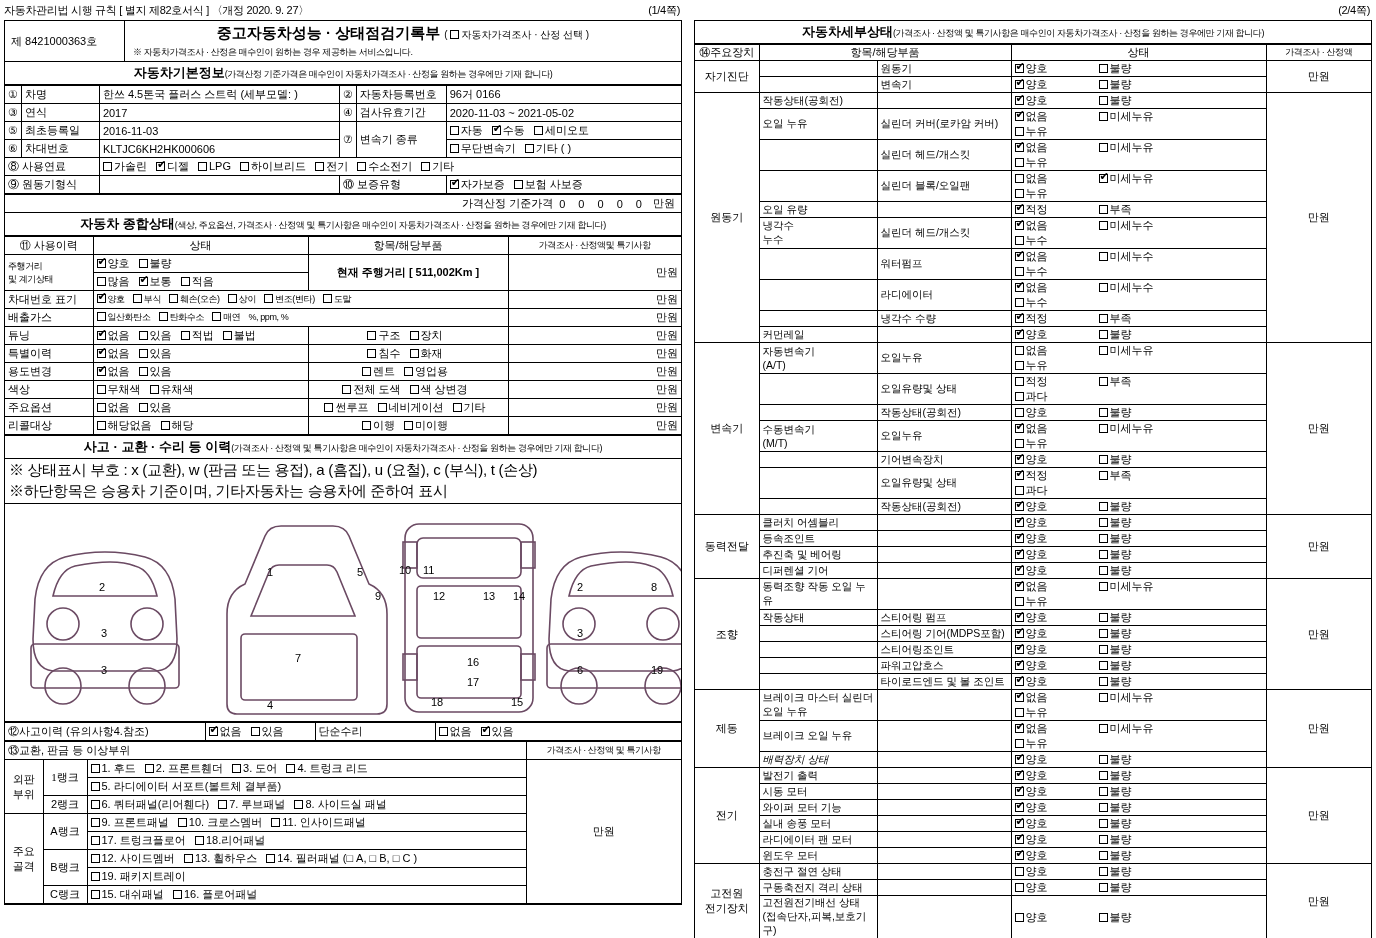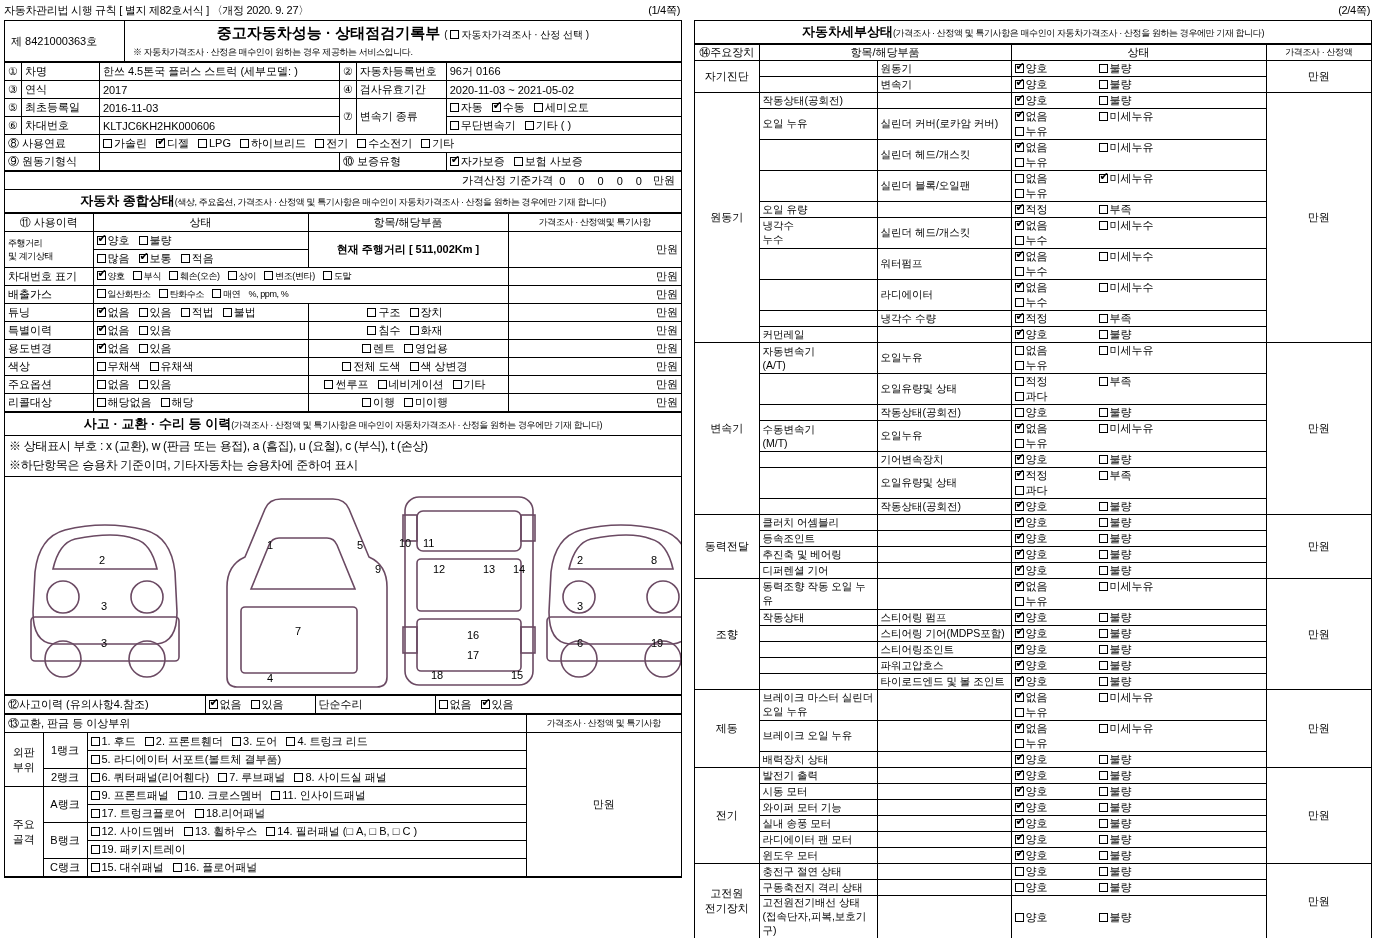--- a/index.html
+++ b/index.html
@@ -38,21 +38,21 @@
   .c { text-align:center; }
   .r { text-align:right; }
   .b { font-weight:bold; }
   .small { font-size:9px; letter-spacing:-0.4px; }
 
   .serial { font-size:11px; padding-left:6px; }
 
   
   .wrap-l { padding:0 4px; }
 
-  .legend { font-size:12px; padding:2px 4px; letter-spacing:-0.3px; }
+  .legend { font-size:15px; padding:2px 4px; letter-spacing:-0.3px; }
 
   
   .rt td { padding:0 3px; height:15px; }
   .rt .lab { font-size:10.5px; }
 </style>
 </head>
 <body>
 
 <div class="page page-left">
   <div class="pg-head">
@@ -69,20 +69,23 @@
       </div>
       <div style="flex:1;">
         <div class="title-bar">
           <span>중고자동차성능 · 상태점검기록부</span>
           <span class="sub">(&nbsp;<span class="cb"></span><span>자동차가격조사 · 산정 선택</span>&nbsp;)</span>
         </div>
         <div class="note" style="padding:0 0 2px 8px;">※ 자동차가격조사 · 산정은 매수인이 원하는 경우 제공하는 서비스입니다.</div>
       </div>
     </div>
 
+    <div class="sec-title" style="padding:2px 0;border-bottom:1px solid #000;">
+      <span>자동차기본정보</span><span class="note">(가격산정 기준가격은 매수인이 자동차가격조사 · 산정을 원하는 경우에만 기재 합니다)</span>
+    </div>
 
     <table style="border:none;">
       <tbody>
             <tr>
         <td style="width:16px;border-left:none;" class="c">①</td>
         <td style="width:78px;">차명</td>
         <td style="width:240px;">한쓰 4.5톤국 플러스 스트럭 (세부모델: )</td>
         <td style="width:16px;" class="c">②</td>
         <td style="width:90px;">자동차등록번호</td>
         <td style="border-right:none;">96거 0166</td>
@@ -366,21 +369,21 @@
         </table>
 
     <table>
       <tbody>
             <tr>
         <td colspan="3" style="border-left:none;">⑬교환, 판금 등 이상부위</td>
         <td class="hdr small" style="width:155px;border-right:none;">가격조사 · 산정액 및 특기사항</td>
       </tr>
       <tr>
         <td rowspan="3" class="c" style="width:38px;border-left:none;">외판<br>부위</td>
-        <td rowspan="2" class="c" style="width:44px;">1랭크</td>
+        <td rowspan="2" class="c" style="width:44px;font-family:Liberation Serif, serif;">1랭크</td>
         <td>
           <label class="ck"><span class="cb"></span><span>1. 후드</span></label>
           <label class="ck"><span class="cb"></span><span>2. 프론트휀더</span></label>
           <label class="ck"><span class="cb"></span><span>3. 도어</span></label>
           <label class="ck"><span class="cb"></span><span>4. 트렁크 리드</span></label>
         </td>
         <td rowspan="9" class="c" style="border-right:none;vertical-align:middle;">만원</td>
       </tr>
       <tr>
         <td>
@@ -619,21 +622,21 @@
               <td class="lab" style="width: 134px;"></td>
               <td><label class="ck" style="width: 78px;"><span class="cb on"></span><span>없음</span></label><label class="ck" style="width: 78px;"><span class="cb"></span><span>미세누유</span></label><label class="ck" style="width: 78px;"><span class="cb"></span><span>누유</span></label></td>
               <td class="c" rowspan="3" style="border-right: none;">만원</td>
             </tr>
             <tr>
               <td class="lab" style="width: 118px;">브레이크 오일 누유</td>
               <td class="lab" style="width: 134px;"></td>
               <td><label class="ck" style="width: 78px;"><span class="cb on"></span><span>없음</span></label><label class="ck" style="width: 78px;"><span class="cb"></span><span>미세누유</span></label><label class="ck" style="width: 78px;"><span class="cb"></span><span>누유</span></label></td>
             </tr>
             <tr>
-              <td class="lab" style="width: 118px;">배력장치 상태</td>
+              <td class="lab" style="width: 118px; font-style: italic;">배력장치 상태</td>
               <td class="lab" style="width: 134px;"></td>
               <td><label class="ck" style="width: 78px;"><span class="cb on"></span><span>양호</span></label><label class="ck" style="width: 78px;"><span class="cb"></span><span>불량</span></label></td>
             </tr>
             <tr>
               <td class="c" rowspan="6" style="border-left: none;">전기</td>
               <td class="lab" style="width: 118px;">발전기 출력</td>
               <td class="lab" style="width: 134px;"></td>
               <td><label class="ck" style="width: 78px;"><span class="cb on"></span><span>양호</span></label><label class="ck" style="width: 78px;"><span class="cb"></span><span>불량</span></label></td>
               <td class="c" rowspan="6" style="border-right: none;">만원</td>
             </tr>

